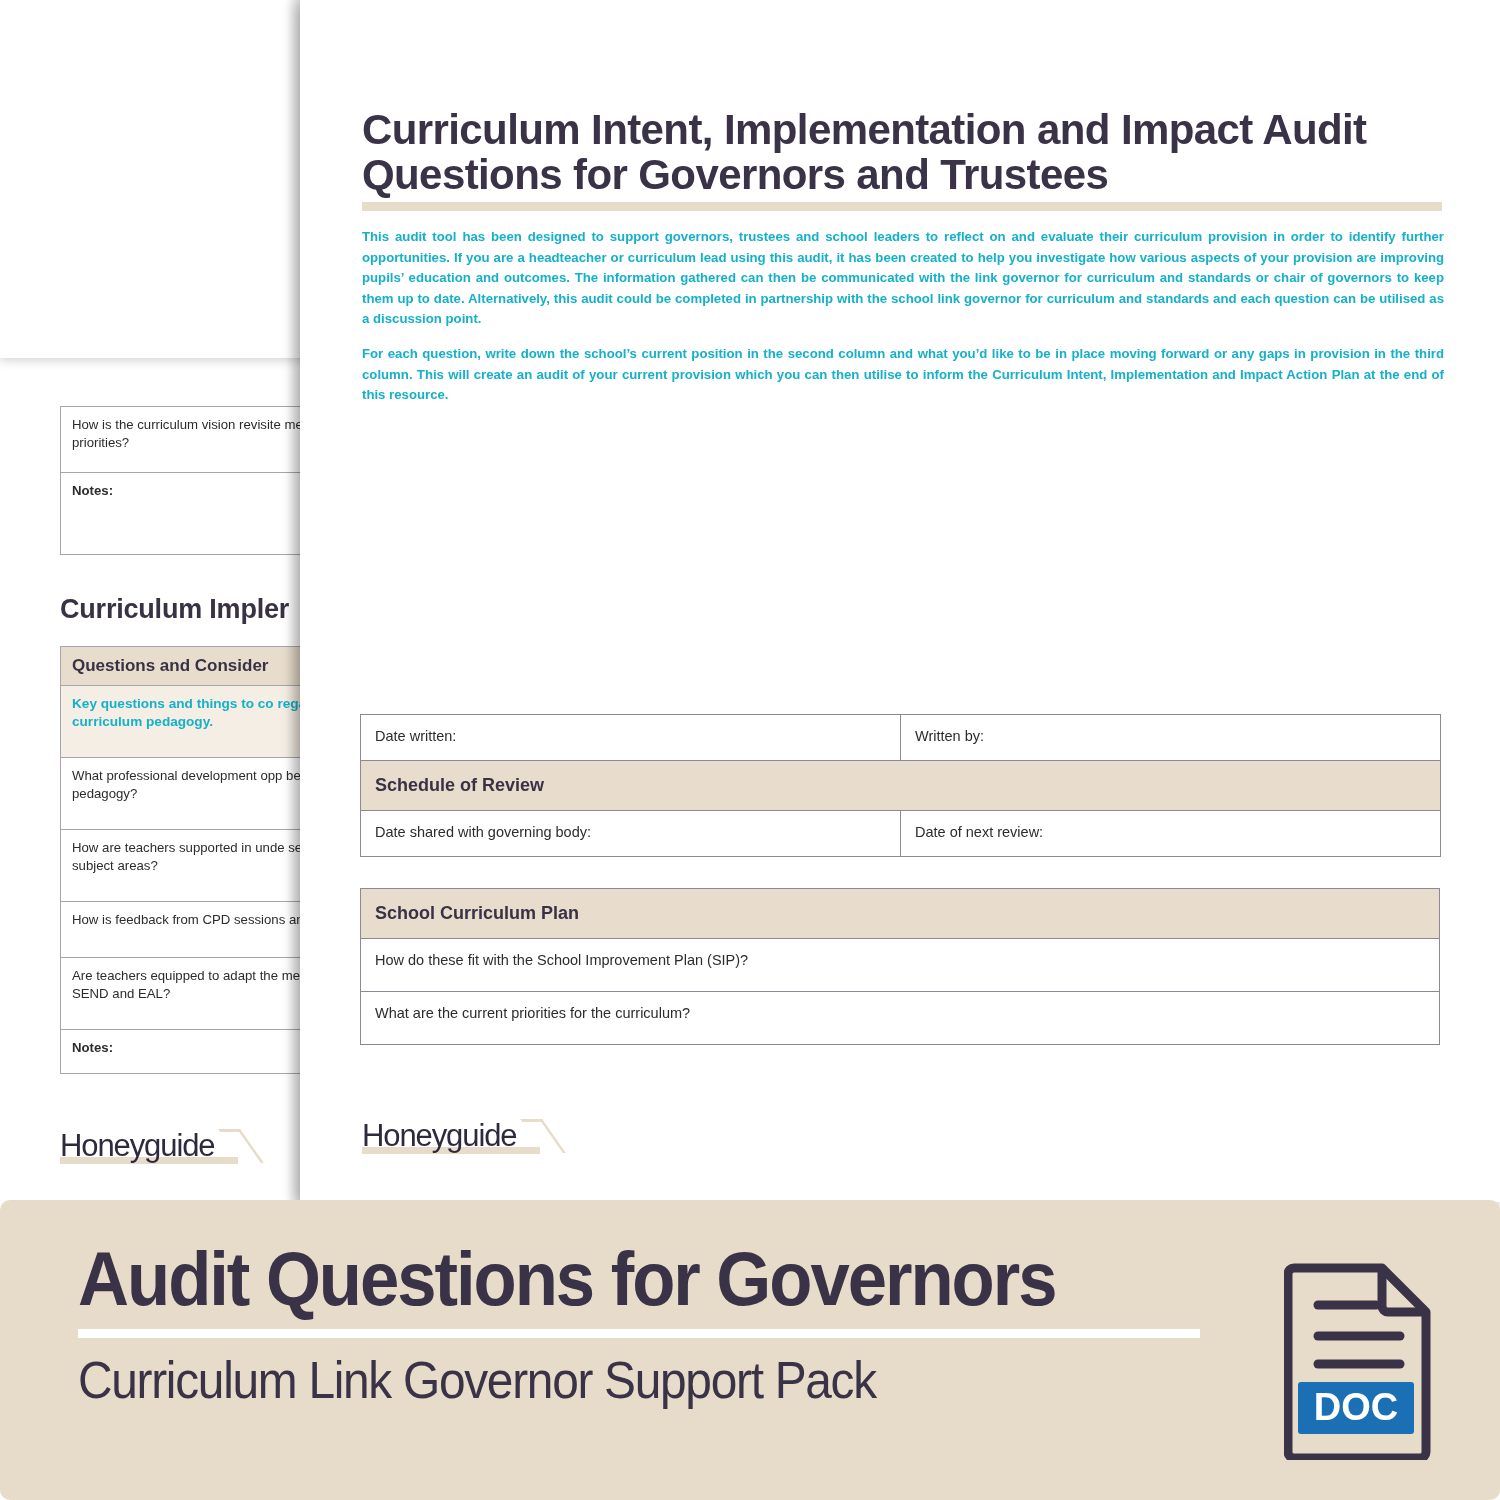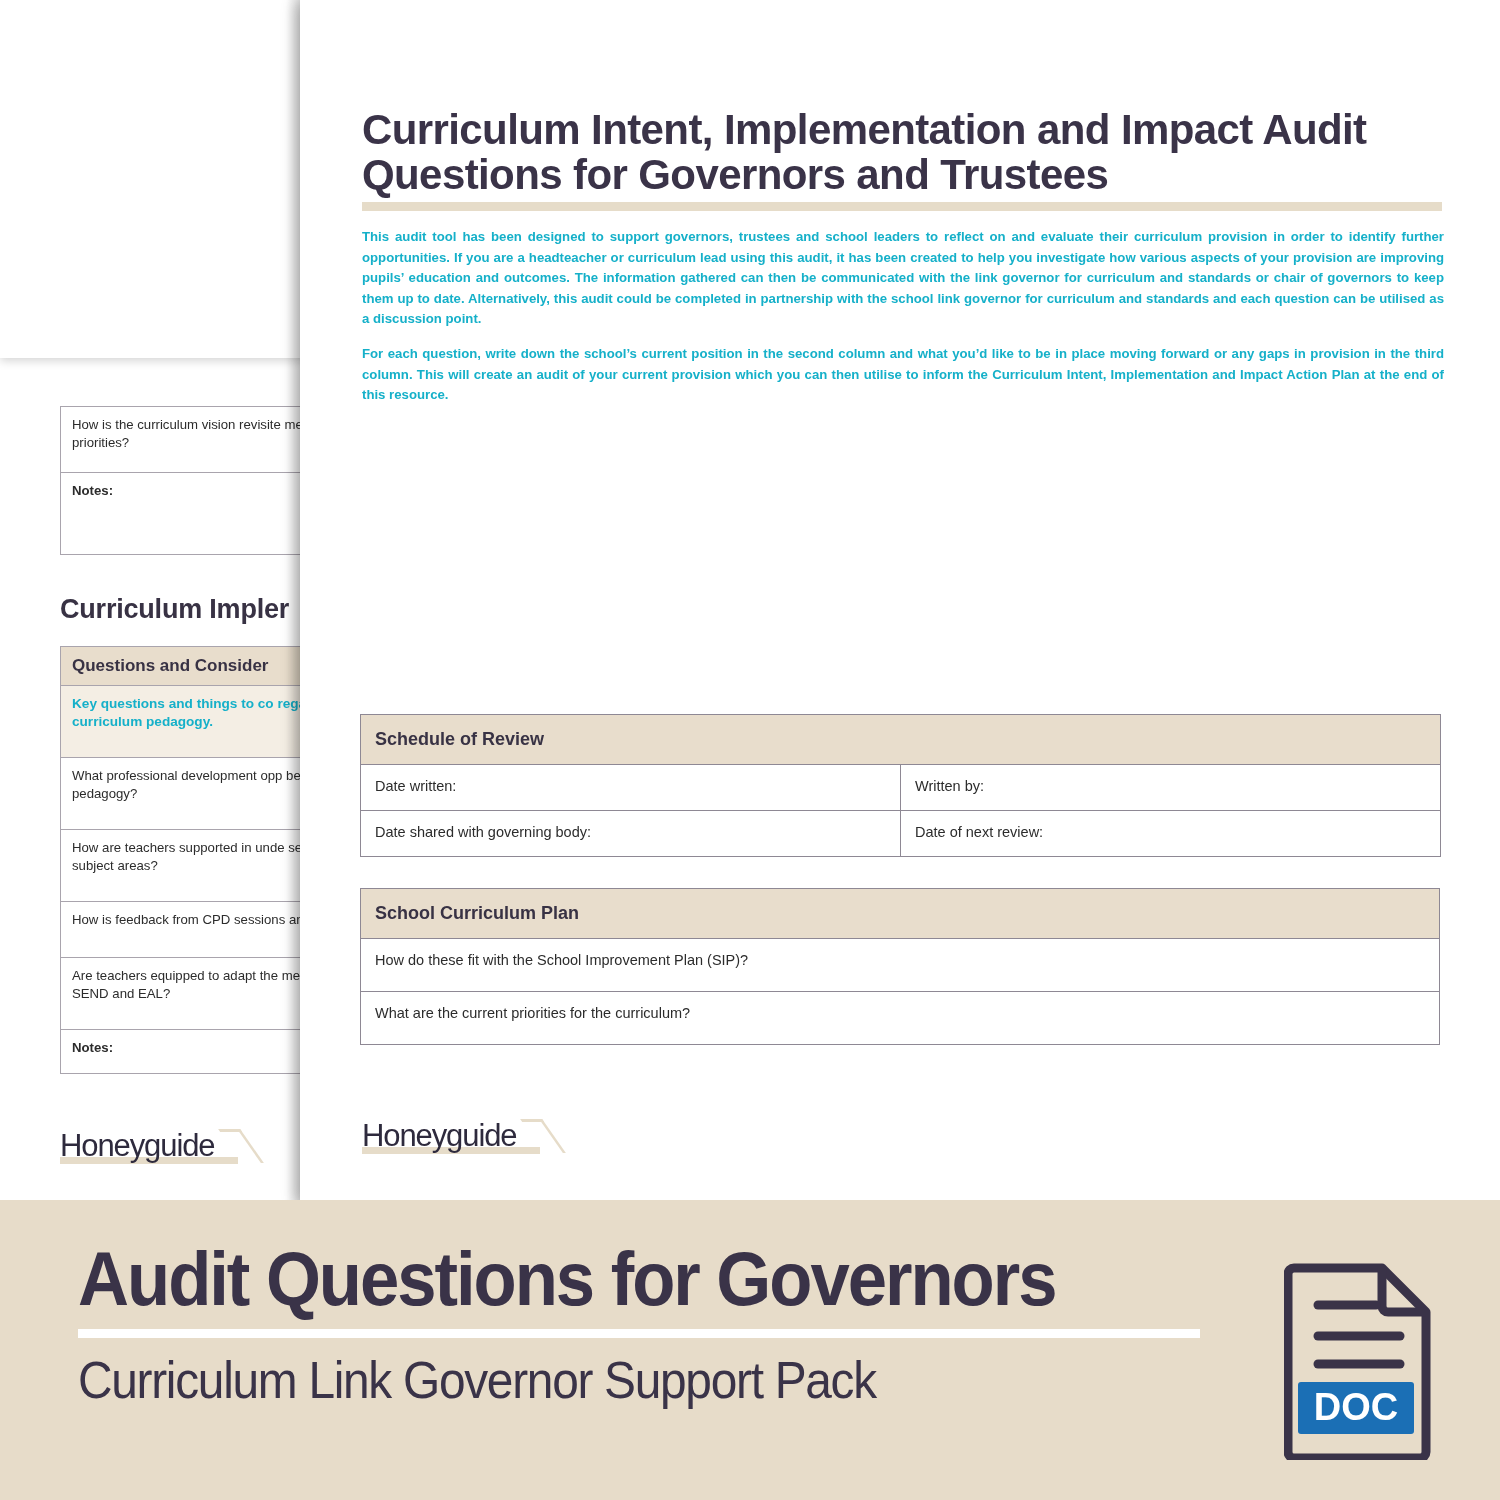--- a/index.html
+++ b/index.html
@@ -82,20 +82,21 @@
   .hg-chev {
     position: absolute; top: 1px; height: 34px; width: 22px;
     border-top: 3px solid #e6dcc9; border-right: 3px solid #e6dcc9;
     transform: skewX(35deg); z-index: 1;
   }
 
   
   .banner {
     position: absolute; left: 0; top: 1200px; width: 1500px; height: 300px;
     background: #e7dcc9;
+    border-radius: 10px;
   }
   .banner-inner {
     position: absolute; left: 78px; top: 42px; width: 1150px;
   }
   .banner-title {
     font-size: 76px; font-weight: bold; color: #3a3348;
     letter-spacing: -2.2px; line-height: .98; white-space: nowrap;
     transform: scaleX(.93); transform-origin: left center;
   }
   .banner-rule { height: 9px; background: #ffffff; width: 1122px; margin: 13px 0 12px; }
@@ -241,25 +242,25 @@
     </div>
 
     <div style="position:absolute;left:60px;top:714px;width:1080px;">
       <table class="box">
         <colgroup>
             <col style="width:540px">
             <col style="width:540px">
           </colgroup>
         <tbody>
             <tr>
-          <td class="hd" colspan="2">Schedule of Review</td>
-        </tr>
-        <tr>
           <td style="height:46px;">Date written:</td>
           <td>Written by:</td>
+        </tr>
+        <tr>
+          <td class="hd" colspan="2">Schedule of Review</td>
         </tr>
         <tr>
           <td style="height:46px;">Date shared with governing body:</td>
           <td>Date of next review:</td>
         </tr>
       </tbody>
         </table>
     </div>
 
     <div style="position:absolute;left:60px;top:888px;width:1080px;">

